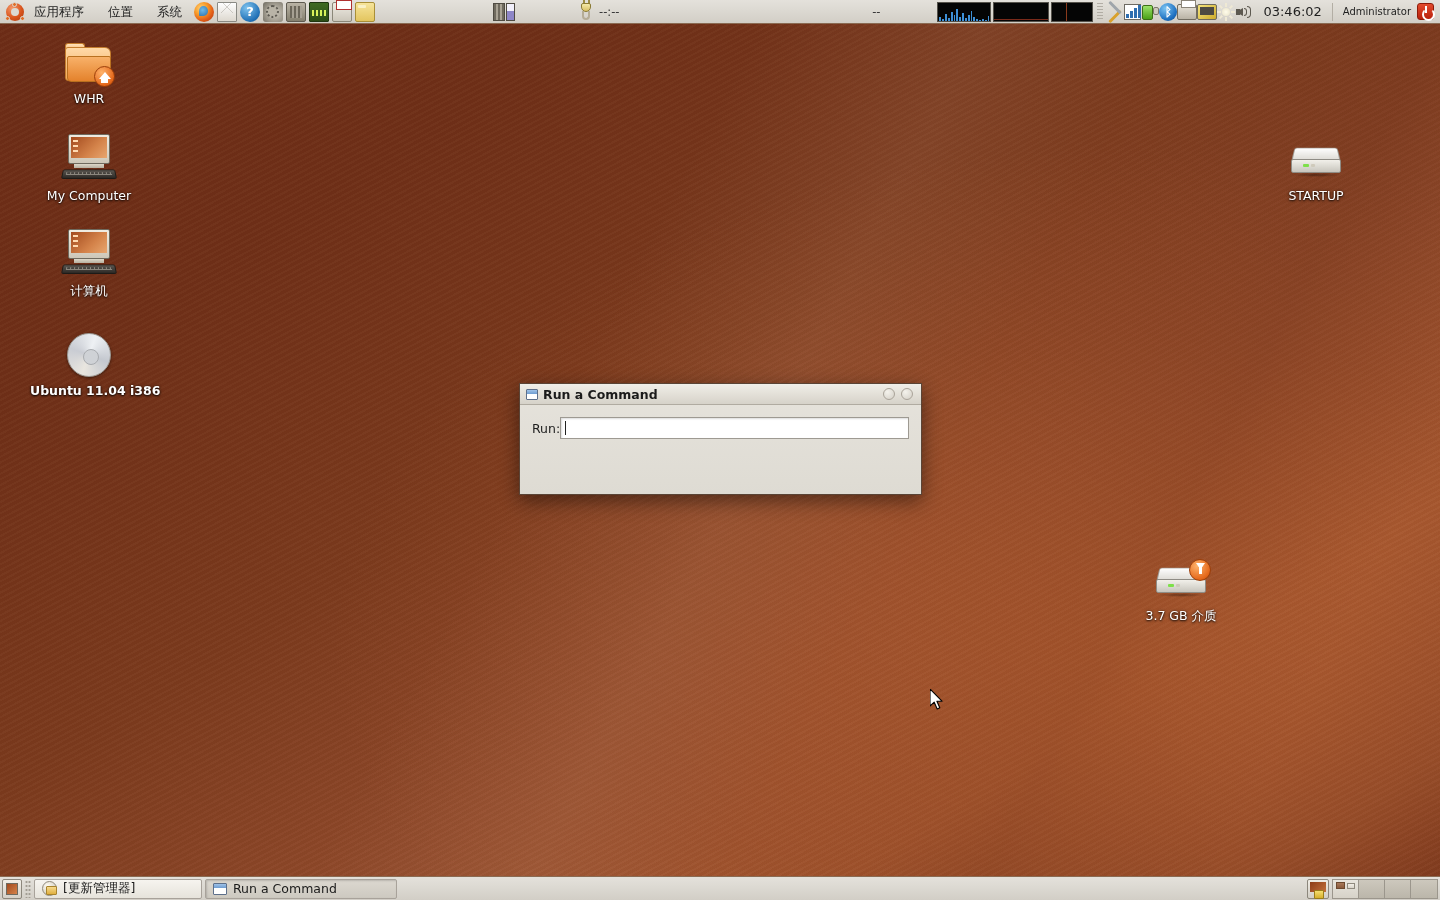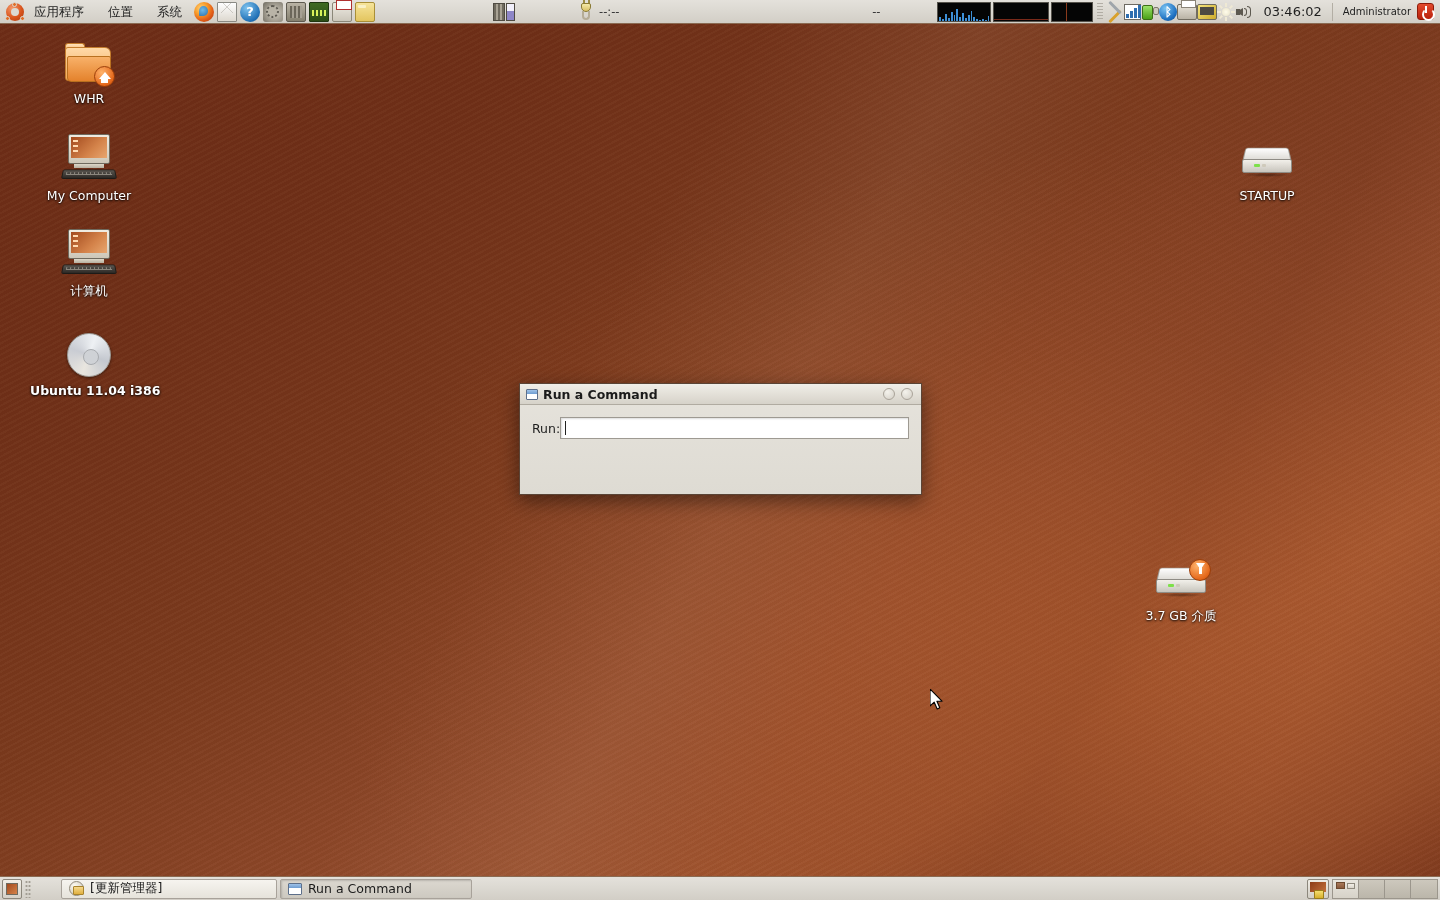--- a/index.html
+++ b/index.html
@@ -326,21 +326,21 @@
     background: linear-gradient(135deg,#a34a1e,#d4834a); border:1px solid #6f6a5e;}
   .grip { width:6px; height:18px; flex:0 0 auto;
     background-image: radial-gradient(circle, #a29d93 1px, transparent 1.2px);
     background-size: 3px 4px; }
   .task-btn {
     height:20px; display:flex; align-items:center; gap:6px; padding:0 7px;
     border:1px solid #a8a29a; border-radius:2px;
     background: linear-gradient(to bottom,#f6f4ef,#e6e3db);
     font-size:12.5px; color:#1b1b1b; white-space:nowrap; overflow:hidden;
   }
-  .task-btn.w-a { width:216px;margin-left:27px; }
+  .task-btn.w-a { width:168px; }
   .task-btn.w-b { width:192px; }
   .task-btn.active {
     background: linear-gradient(to bottom,#dcd8d0,#cdc9c0);
     box-shadow: inset 1px 1px 2px rgba(0,0,0,0.16);
   }
   .ic-update { width:15px; height:15px; border-radius:50%; flex:0 0 auto; position:relative;
     background: radial-gradient(circle at 35% 30%, #fdfbf3, #d7d2c4 70%, #b3ad9d 100%);
     border:1px solid #908a7b;}
   .ic-update::after { content:""; position:absolute; left:3px; top:4px; width:9px; height:7px;
     background: linear-gradient(#f6d98c,#e0b040); border:1px solid #a8832c; border-radius:1px;}
@@ -553,21 +553,21 @@
 
 <div class="desk-icon" style="left:27px; top:325px; width:124px;font-weight:bold;">
   <div class="art">
     <div class="art-cd">
         <span class="hub"></span>
       </div>
   </div>
   <span class="lbl">Ubuntu 11.04 i386</span>
 </div>
 
-<div class="desk-icon" style="left:1211px; top:130px;">
+<div class="desk-icon" style="left:1260px; top:130px;">
   <div class="art">
     <div class="art-drive">
       <span class="top"></span>
         <span class="body"></span>
       <span class="led"></span>
         <span class="led2"></span>
         <span class="shadow"></span>
     </div>
   </div>
   <span class="lbl">STARTUP</span>

